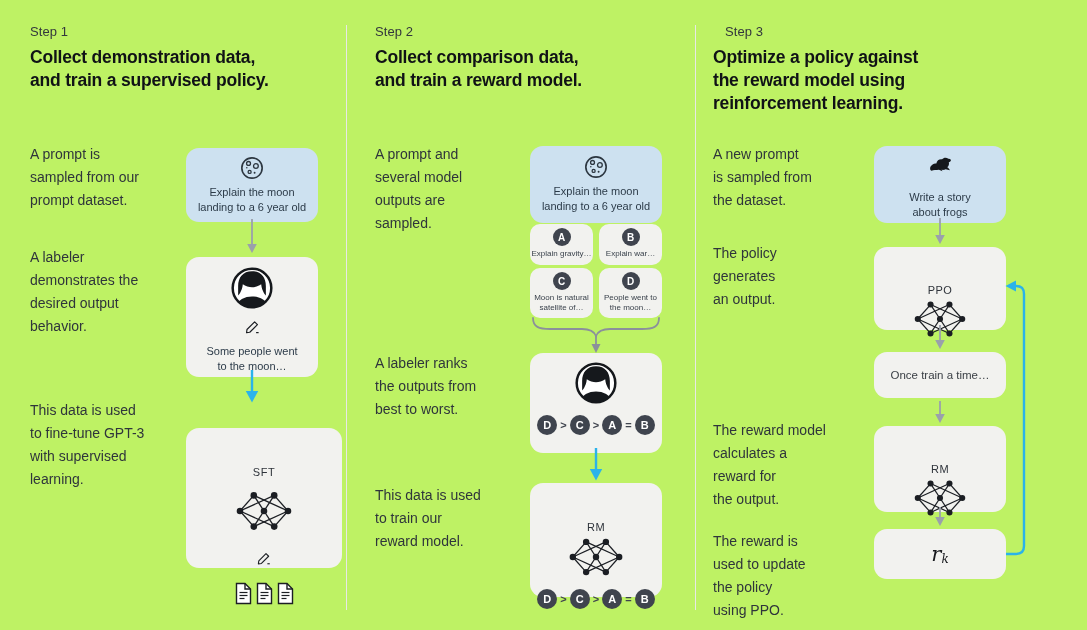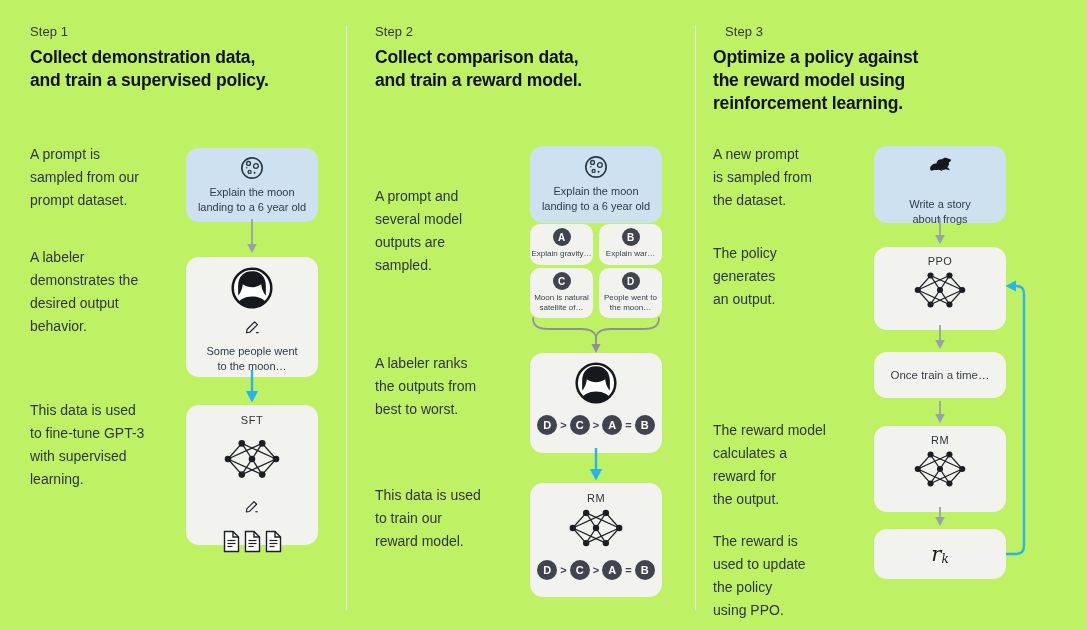--- a/index.html
+++ b/index.html
@@ -10,21 +10,21 @@
   .step-label{font-size:13px;color:#33373d;letter-spacing:.1px;}
   .step-title{font-size:17.5px;font-weight:bold;color:#101216;line-height:23px;
               white-space:pre-line;letter-spacing:-0.2px;}
   .caption{font-size:14px;color:#2f353b;line-height:23px;white-space:pre-line;}
   .box{position:absolute;border-radius:13px;display:flex;flex-direction:column;
        align-items:center;}
   .bbox{background:#cde1f0;}
   .gbox{background:#f2f2ef;}
   .prompt-text{font-size:11px;line-height:15px;color:#2c3b49;text-align:center;
                white-space:pre-line;}
-  .model-label{font-size:11px;color:#2f343b;letter-spacing:.5px;text-align:center;}
+  .model-label{font-size:11px;color:#2f343b;letter-spacing:.5px;text-align:center;margin-top:29px;}
   .small-box{position:absolute;border-radius:10px;background:#f2f2ef;display:flex;
              flex-direction:column;align-items:center;}
   .chip-sm{width:18px;height:18px;border-radius:50%;background:#3f444e;color:#fff;
            font-size:10px;font-weight:bold;display:flex;align-items:center;
            justify-content:center;}
   .ans-cap{font-size:8px;line-height:10px;color:#3a424c;text-align:center;
            white-space:pre-line;margin-top:3px;}
   .rank-row{display:flex;align-items:center;justify-content:center;gap:3px;}
   .chip{width:20px;height:20px;border-radius:50%;background:#3f444e;color:#fff;
         font-size:11px;font-weight:bold;display:flex;align-items:center;
@@ -107,21 +107,21 @@
 to the moon…</div>
   </div>
 
   <div class="abs" style="left:243px;top:370px;">
     <svg width="18" height="33" viewBox="0 0 18 33">
       <line x1="9" y1="0" x2="9" y2="22" stroke="#2ab3ea" stroke-width="2.4"></line>
       <polygon points="2.8,21 15.2,21 9,32.5" fill="#2ab3ea"></polygon>
     </svg>
   </div>
 
-  <div class="box gbox" style="left:186px;top:405px;width:132px;height:131px;padding-top:9px;gap:8px;">
+  <div class="box gbox" style="left:186px;top:428px;width:156px;height:131px;padding-top:9px;gap:8px;">
     <div class="model-label">SFT</div>
     <span style="margin-top:3px;">
       <svg width="60" height="44" viewBox="0 0 100 72">
         <g stroke="#1b1e23" stroke-width="2.2">
           <line x1="33" y1="10" x2="10" y2="36"></line>
             <line x1="33" y1="10" x2="50" y2="36"></line>
             <line x1="33" y1="10" x2="90" y2="36"></line>
           <line x1="67" y1="10" x2="10" y2="36"></line>
             <line x1="67" y1="10" x2="50" y2="36"></line>
             <line x1="67" y1="10" x2="90" y2="36"></line>
@@ -173,21 +173,21 @@
           <line x1="4.5" y1="13.5" x2="12.5" y2="13.5" stroke="#1c1f24" stroke-width="1.2"></line>
           <line x1="4.5" y1="16.5" x2="9.5" y2="16.5" stroke="#1c1f24" stroke-width="1.2"></line>
         </svg>
     </span>
   </div>
 
   <div class="abs step-label" style="left:375px;top:24px;">Step 2</div>
   <div class="abs step-title" style="left:375px;top:46px;width:310px;">Collect comparison data,
 and train a reward model.</div>
 
-  <div class="abs caption" style="left:375px;top:143px;width:150px;margin-top:42px;">A prompt and
+  <div class="abs caption" style="left:375px;top:143px;width:150px;">A prompt and
 several model
 outputs are
 sampled.</div>
   <div class="abs caption" style="left:375px;top:352px;width:150px;">A labeler ranks
 the outputs from
 best to worst.</div>
   <div class="abs caption" style="left:375px;top:484px;width:150px;">This data is used
 to train our
 reward model.</div>
 
@@ -323,21 +323,21 @@
 used to update
 the policy
 using PPO.</div>
 
   <div class="box bbox" style="left:874px;top:146px;width:132px;height:68px;padding-top:9px;">
     <span>
       <svg width="27" height="19" viewBox="0 0 26 18">
         <path d="M3,13 C3,10 6,8 9,8 C9.5,5 12,3.5 14.5,4 C16,2 19,2 20.5,3.5 C22,3.2 23,4 23,5 C23,6 22,6.6 21,6.8 C21.5,8.6 21,10.6 19.5,11.6 C20.5,12.2 21.5,13.2 22,14.6 L18,13.6 C17,14.1 15.5,14.4 14,14.1 L15,15.6 L11.5,14.1 C9,14.6 6,14.1 4.5,15.1 C3.5,14.8 3,14 3,13 Z" fill="#15181c"></path>
       </svg>
     </span>
-    <div class="prompt-text" style="margin-top:19px;">Write a story
+    <div class="prompt-text" style="margin-top:12px;">Write a story
 about frogs</div>
   </div>
 
   <div class="abs" style="left:932px;top:218px;">
     <svg width="16" height="27" viewBox="0 0 16 27">
       <line x1="8" y1="0" x2="8" y2="18" stroke="#9aa0ab" stroke-width="1.8"></line>
       <polygon points="3.2,17 12.8,17 8,26" fill="#9aa0ab"></polygon>
     </svg>
   </div>
 

